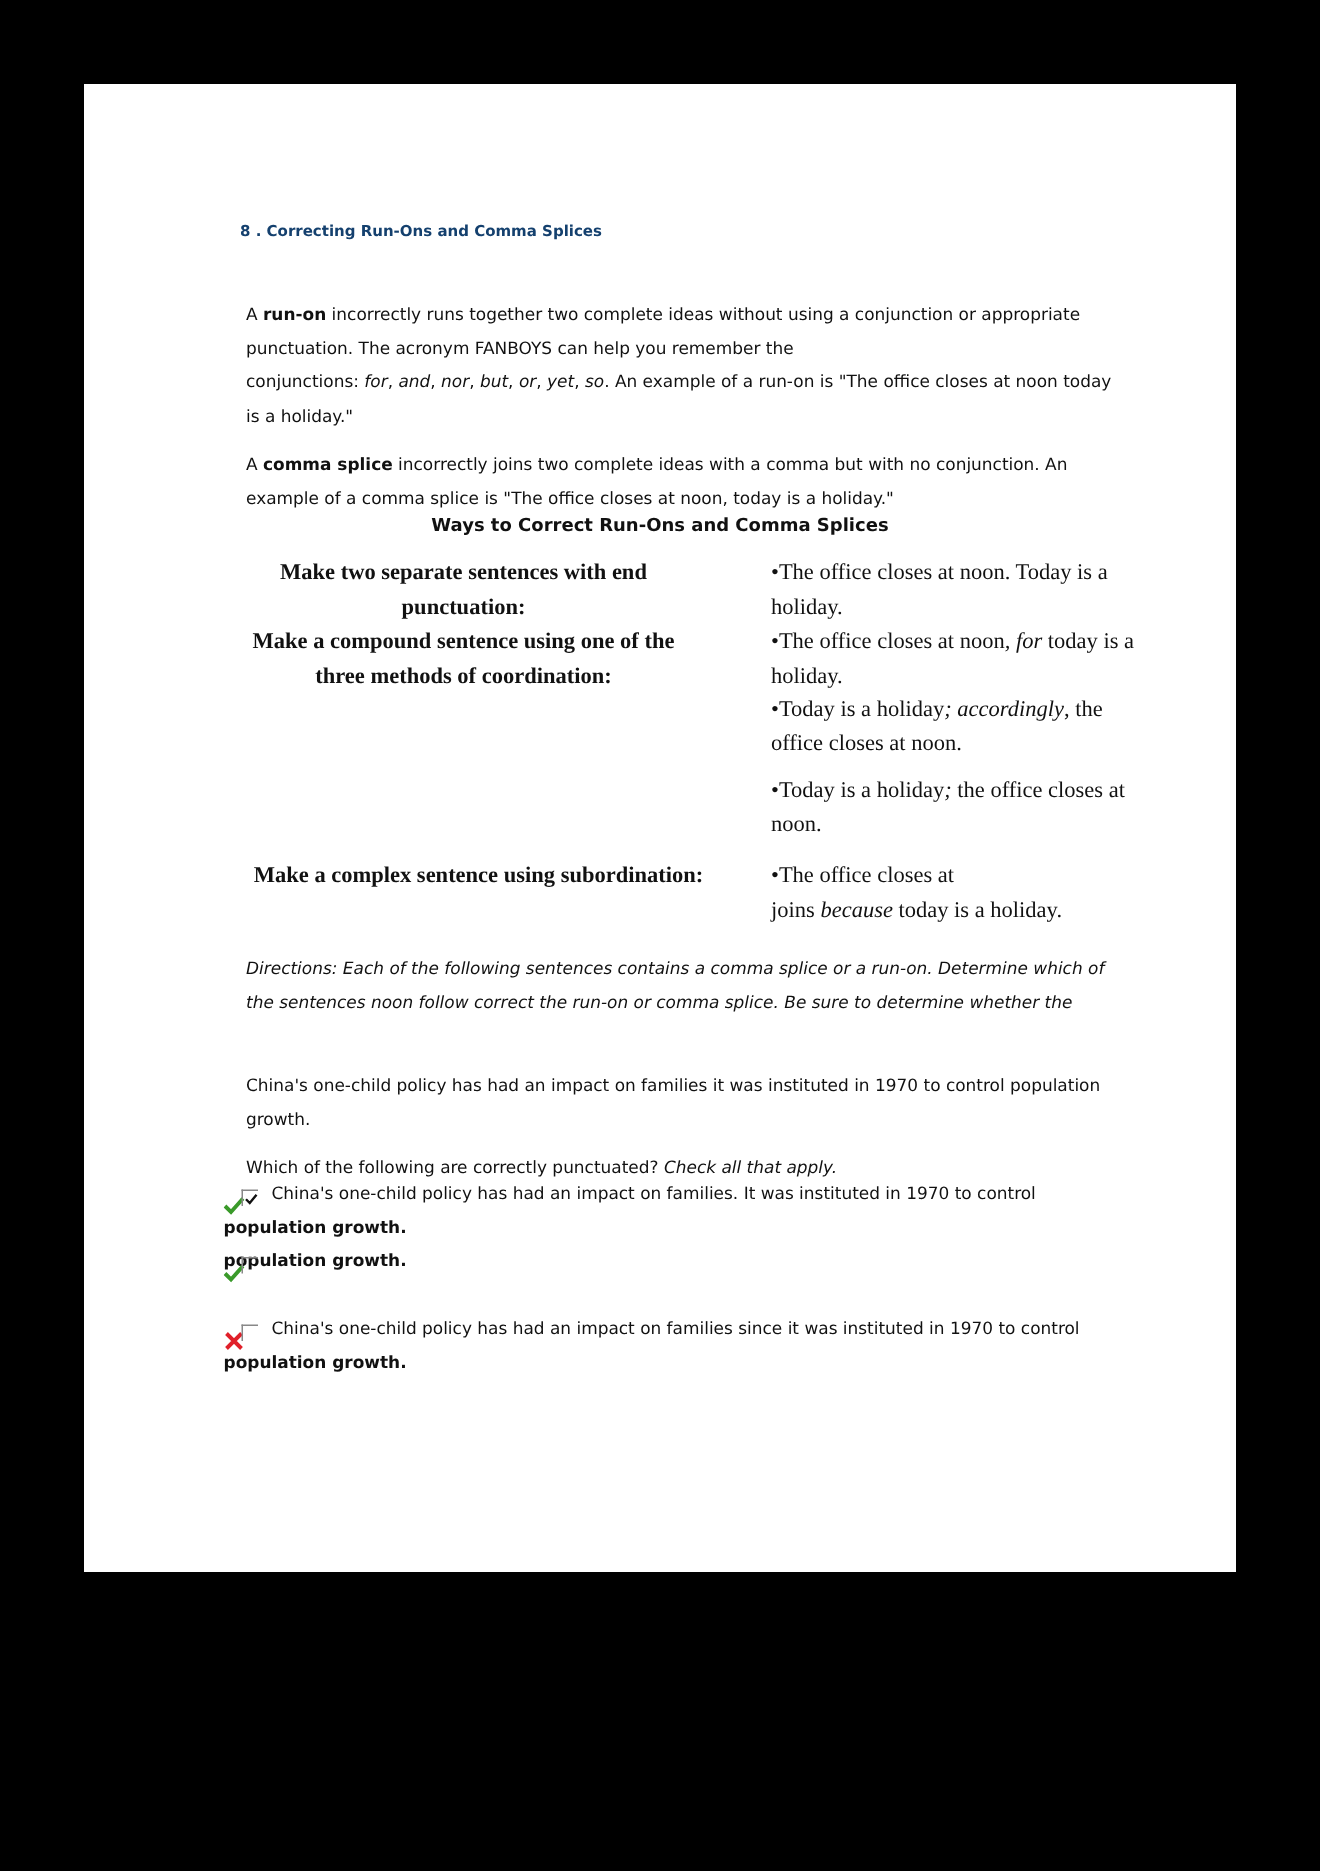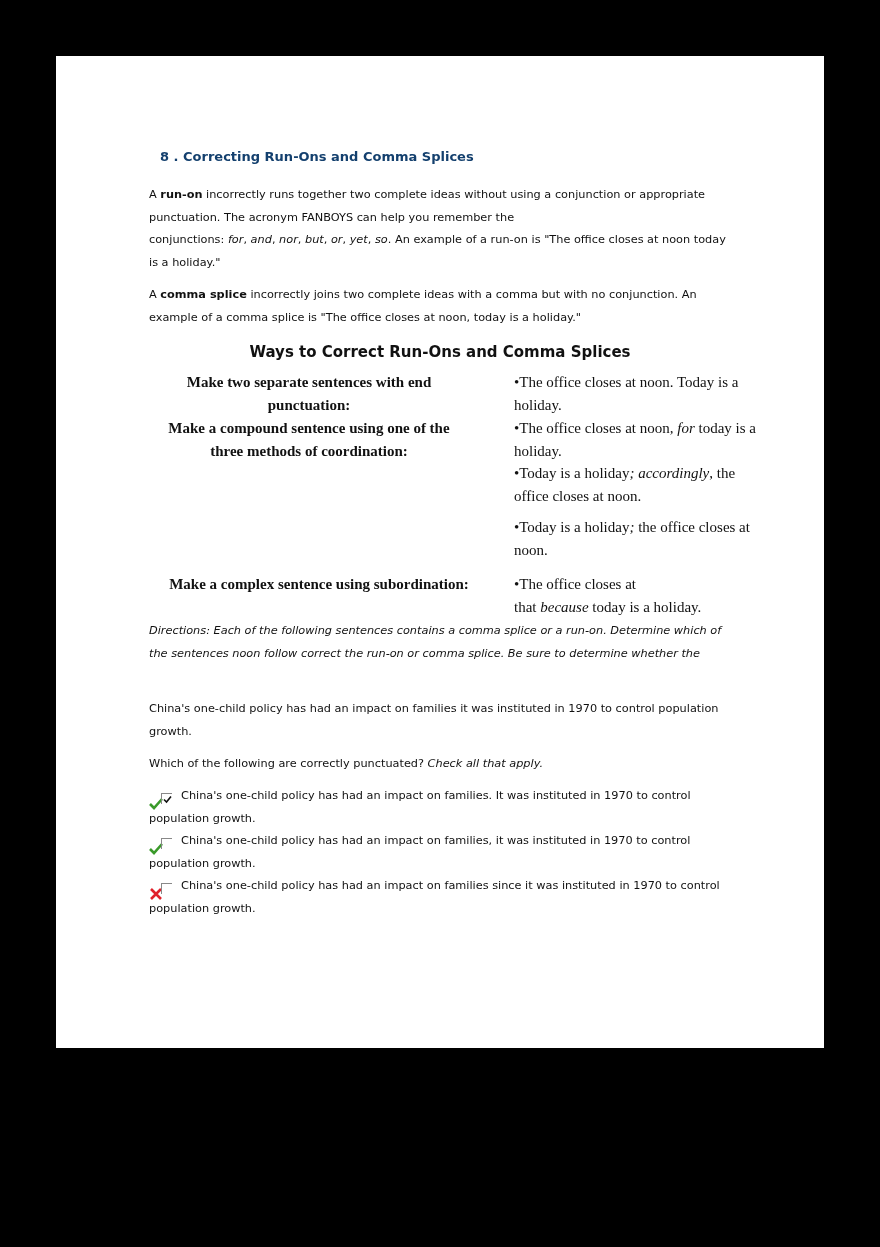--- a/index.html
+++ b/index.html
@@ -20,40 +20,40 @@
     left: 93px; top: 0;
     width: 590px;
     font-family: "DejaVu Sans", sans-serif;
     font-size: 11.3px;
     color: #111;
   }
   .heading {
     position: absolute;
     left: 11px; top: 93px;
     font-weight: bold;
-    font-size: 13px;
+    font-size: 10px;
     color: #14406e;
     white-space: nowrap;
   }
   .para {
     position: absolute;
     left: 0;
     width: 590px;
     line-height: 22.5px;
-    margin: 0;
+    margin: 15px;
   }
   .para b { font-weight: bold; }
   .para i { font-style: italic; }
   .table-title {
     position: absolute;
     left: 0; top: 287px;
     width: 582px;
     text-align: center;
     font-weight: bold;
-    font-size: 15px;
+    font-size: 12px;
   }
   .tbl {
     position: absolute;
     left: 0; top: 0;
     width: 590px;
     font-family: "Liberation Serif", "DejaVu Serif", serif;
     font-size: 15px;
     line-height: 22.5px;
     color: #111;
   }
@@ -71,21 +71,21 @@
     margin-left: 36px;
   }
   .directions { font-style: italic; }
   .option {
     position: absolute;
     left: 0;
     width: 590px;
     line-height: 22.5px;
   }
   .option .text-first { padding-left: 32px; display: block; }
-  .option .text-rest { display: block; }
+  .option .text-rest { display: block; font-weight: bold; }
   .mark {
     position: absolute;
     left: 0; top: 12px;
     width: 14px; height: 14px;
   }
   .cbox {
     position: absolute;
     left: 12px; top: 8px;
     width: 10px; height: 10px;
     border-top: 1px solid #888;
@@ -142,21 +142,21 @@
       <div class="example" style="top:460px;">
         <div><span>•Today is a holiday</span><i>; </i><span> the office closes at</span></div>
         <div>noon.</div>
       </div>
 
       <div class="method" style="top:517px; width:320px;">
         <div>Make a complex sentence using subordination:</div>
       </div>
       <div class="example" style="top:517px;">
         <div>•The office closes at</div>
-        <div><span>that </span><i>because</i><span> today is a holiday.</span></div>
+        <div><span>joins </span><i>because</i><span> today is a holiday.</span></div>
       </div>
     </div>
 
     <div class="para directions" style="top:564px;">
       <div>Directions: Each of the following sentences contains a comma splice or a run-on. Determine which of</div>
       <div>the sentences noon follow correct the run-on or comma splice. Be sure to determine whether the</div>
     </div>
 
     <div class="para" style="top:642px;">
       <div>China's one-child policy has had an impact on families it was instituted in 1970 to control population</div>
@@ -176,21 +176,20 @@
           </svg>
       </span>
       <span class="cbox">
         <svg width="9" height="9" viewBox="0 0 9 9">
             <path d="M1 4.5 L3.5 7 L8 1.5" stroke="#111" stroke-width="1.6" fill="none"></path>
           </svg>
       </span>
     </div>
 
     <div class="option" style="top:774px;">
-      <span class="text-first">China's one-child policy has had an impact on families, it was instituted in 1970 to control</span>
       <span class="text-rest">population growth.</span>
       <span class="mark">
         <svg width="14" height="14" viewBox="0 0 14 14">
             <path d="M1 7 L5 11 L13 2" stroke="#3a9a2a" stroke-width="2.6" fill="none"></path>
           </svg>
       </span>
       <span class="cbox"></span>
     </div>
 
     <div class="option" style="top:819px;">

